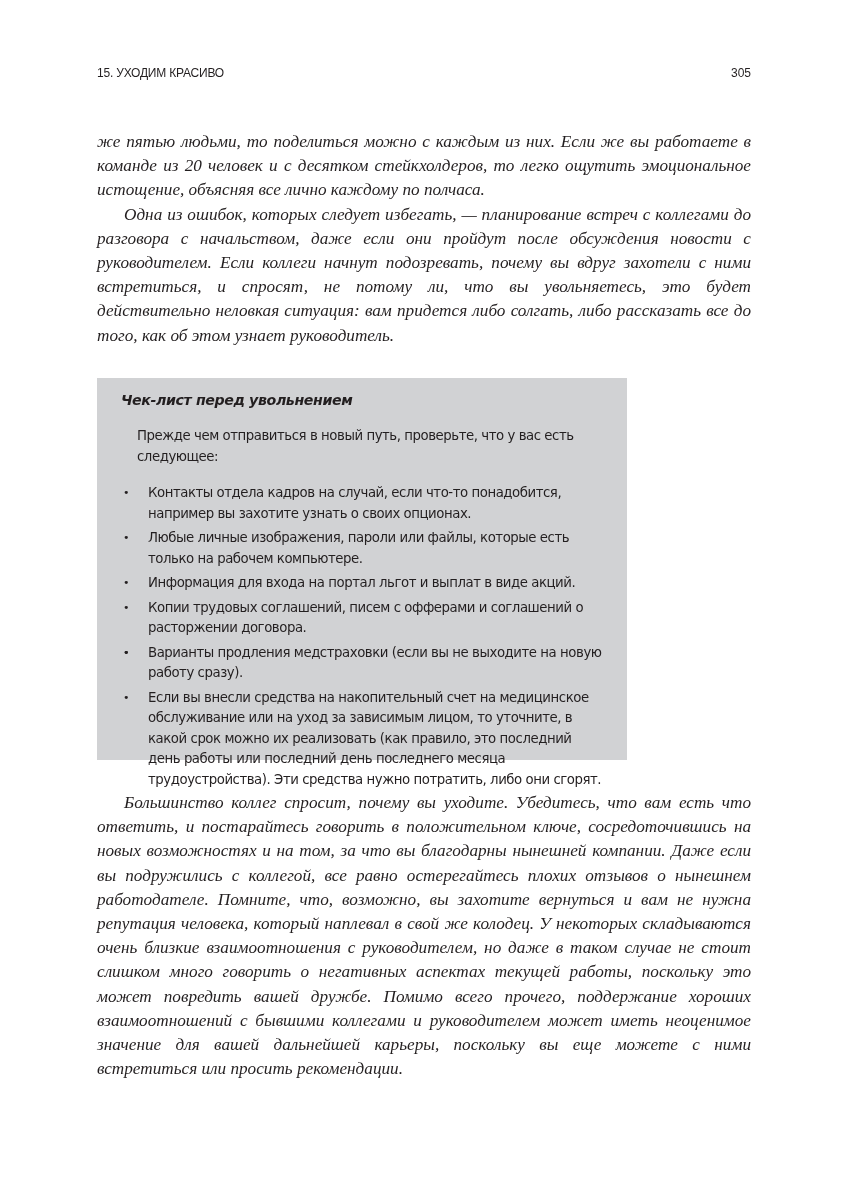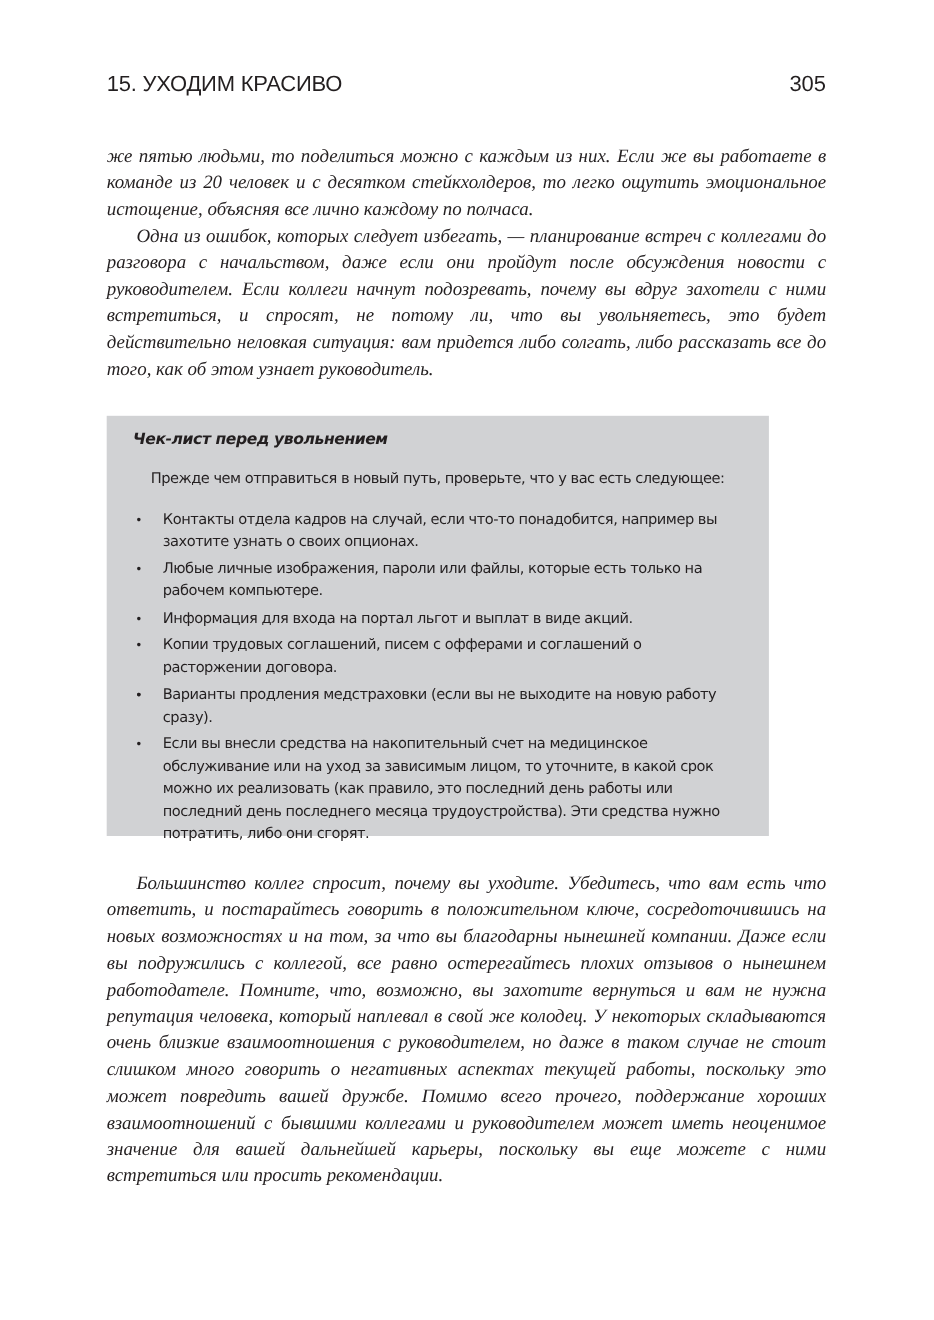--- a/index.html
+++ b/index.html
@@ -1,33 +1,33 @@
 <!DOCTYPE html>
 <html><head>
 <meta charset="utf-8">
 <style>
   html, body { margin: 0; padding: 0; background: #ffffff; }
   body { width: 849px; height: 1200px; position: relative; overflow: hidden; color: #231f20; }
   .header {
     position: absolute; left: 97px; top: 66px; width: 654px; height: 24px;
-    font-family: "Liberation Sans", sans-serif; font-size: 20px; color: #231f20;
+    font-family: "Liberation Sans", sans-serif; font-size: 12px; color: #231f20;
   }
   .header .chapter { position: absolute; left: 0; top: 0; letter-spacing: -0.2px; }
   .header .pageno { position: absolute; right: 0; top: 0; }
   .body-text {
     position: absolute; left: 97px; width: 654px;
     font-family: "Liberation Serif", serif; font-size: 17.2px; line-height: 24.2px;
     text-align: justify; color: #231f20;
   }
   .body-text p { margin: 0; text-indent: 27px; font-style: italic; }
   .body-text p.noindent { text-indent: 0; }
   #para-block-1 { top: 130px; }
   #para-block-2 { top: 791px; }
   .sidebar-box {
-    position: absolute; left: 97px; top: 378px; width: 602px; height: 382px;
+    position: absolute; left: 97px; top: 378px; width: 530px; height: 382px;
     background: #d1d2d4; box-sizing: border-box; padding: 12px 24px 0 24px;
     font-family: "DejaVu Sans", sans-serif; color: #231f20;
   }
   .sidebar-box .box-title {
     font-style: italic; font-weight: bold; font-size: 14.2px; line-height: 20px; margin: 0 0 5px 0;
     letter-spacing: -0.4px;
   }
   .sidebar-box .box-intro { font-size: 13.3px; line-height: 20.5px; margin: 16px; letter-spacing: -0.45px; }
   .sidebar-box ul { list-style: none; margin: 0; padding: 0; }
   .sidebar-box li {

